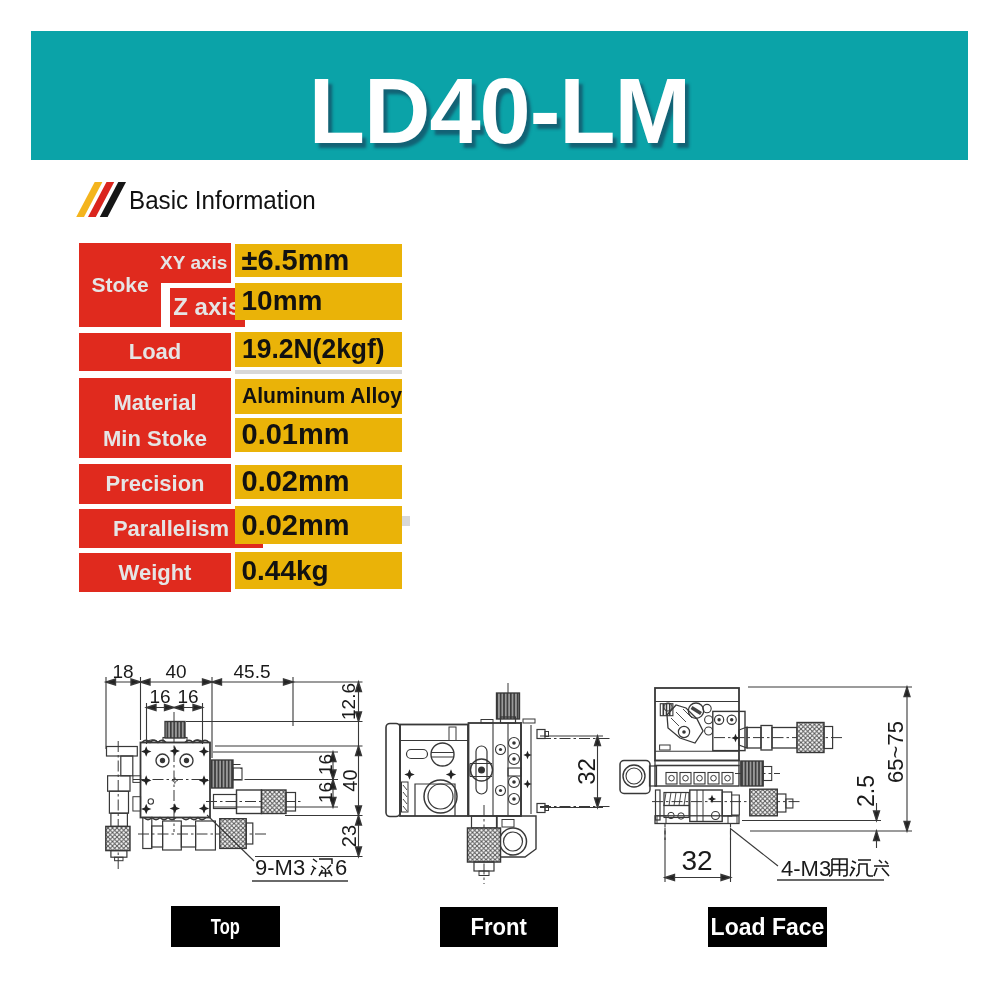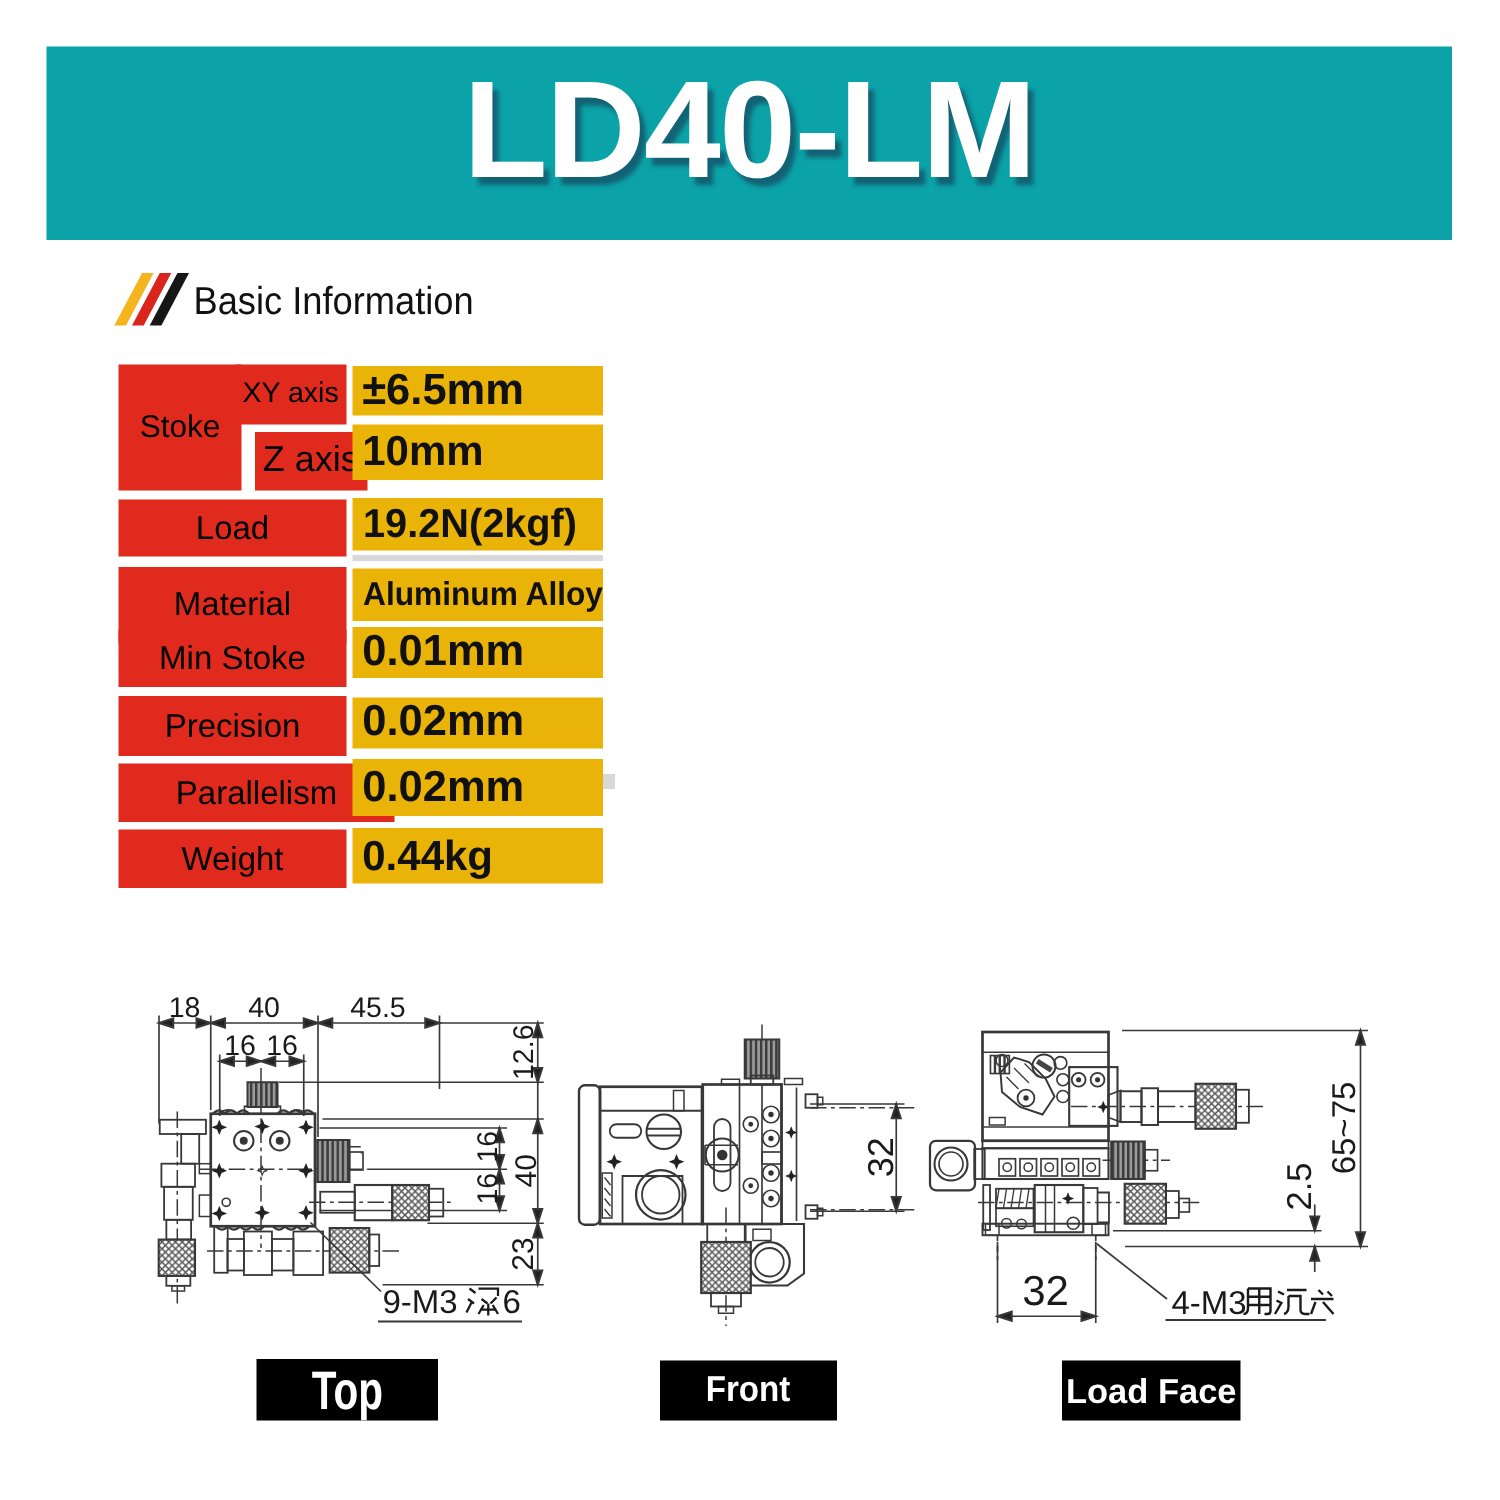--- a/index.html
+++ b/index.html
@@ -1,21 +1,21 @@
 <!DOCTYPE html>
 <html><head>
 <meta charset="utf-8">
 <style>
   html,body{margin:0;padding:0;background:#fff;}
   body{width:1000px;height:1000px;position:relative;font-family:"Liberation Sans",sans-serif;overflow:hidden;}
   .abs{position:absolute;}
-  .banner{left:31px;top:31px;width:937px;height:129px;background:#0ba3a8;display:flex;align-items:flex-start;justify-content:center;}
+  .banner{left:31px;top:31px;width:937px;height:129px;background:#0ba3a8;display:flex;align-items:flex-end;justify-content:center;}
   .banner span{color:#fff;font-weight:bold;font-size:92px;letter-spacing:-1px;position:relative;top:4px;text-shadow:4px 5px 3px rgba(25,45,75,0.55);}
   .bi{left:129px;top:185px;font-size:26px;color:#111;transform:scaleX(0.93);transform-origin:left;}
-  .red{background:#e02a1e;color:#000000;font-weight:normal;display:flex;align-items:center;justify-content:center;text-align:center;}
+  .red{background:#e02a1e;color:#e5e5e5;font-weight:bold;display:flex;align-items:center;justify-content:center;text-align:center;}
   .grey{background:#eab308;color:#111;font-weight:bold;display:flex;align-items:center;padding-left:7px;white-space:nowrap;}
   .blk{background:#000;color:#fff;font-weight:bold;display:flex;align-items:center;justify-content:center;}
 </style>
 </head>
 <body>
   <div class="abs banner">
     <span>LD40-LM</span>
   </div>
 
   <svg class="abs" style="left:70px;top:175px" width="62" height="48" viewBox="0 0 62 48">
@@ -43,21 +43,21 @@
   <div class="abs" style="left:234.5px;top:369.5px;width:167px;height:4px;background:#d8d8d8"></div>
   <div class="abs grey" style="left:234.5px;top:378.5px;width:160px;height:35.5px;font-size:22px">
     <span style="transform:scaleX(0.96);transform-origin:left">Aluminum Alloy</span>
   </div>
   <div class="abs grey" style="left:234.5px;top:418px;width:160px;height:33.5px;font-size:29px">0.01mm</div>
   <div class="abs grey" style="left:234.5px;top:464.5px;width:160px;height:34px;font-size:29px">0.02mm</div>
   <div class="abs grey" style="left:234.5px;top:506px;width:160px;height:38px;font-size:29px">0.02mm</div>
   <div class="abs" style="left:401.5px;top:516px;width:8px;height:10px;background:#d8d8d8"></div>
   <div class="abs grey" style="left:234.5px;top:552px;width:160px;height:37px;font-size:28px">0.44kg</div>
 
-  <div class="abs blk" style="left:171px;top:906px;width:121px;height:41px;font-size:36px">
+  <div class="abs blk" style="left:171px;top:906px;width:109px;height:41px;font-size:22px">
     <span style="transform:scaleX(0.75)">Top</span>
   </div>
   <div class="abs blk" style="left:440px;top:907px;width:118px;height:40px;font-size:24px">
     <span style="transform:scaleX(0.92)">Front</span>
   </div>
   <div class="abs blk" style="left:708px;top:907px;width:119px;height:40px;font-size:23px">Load Face</div>
 
   <svg class="abs" style="left:0;top:0" width="1000" height="1000" viewBox="0 0 1000 1000">
     <defs>
       <path id="ar" d="M0,0 L9.5,3 L9.5,-3 Z" fill="#222"></path>

